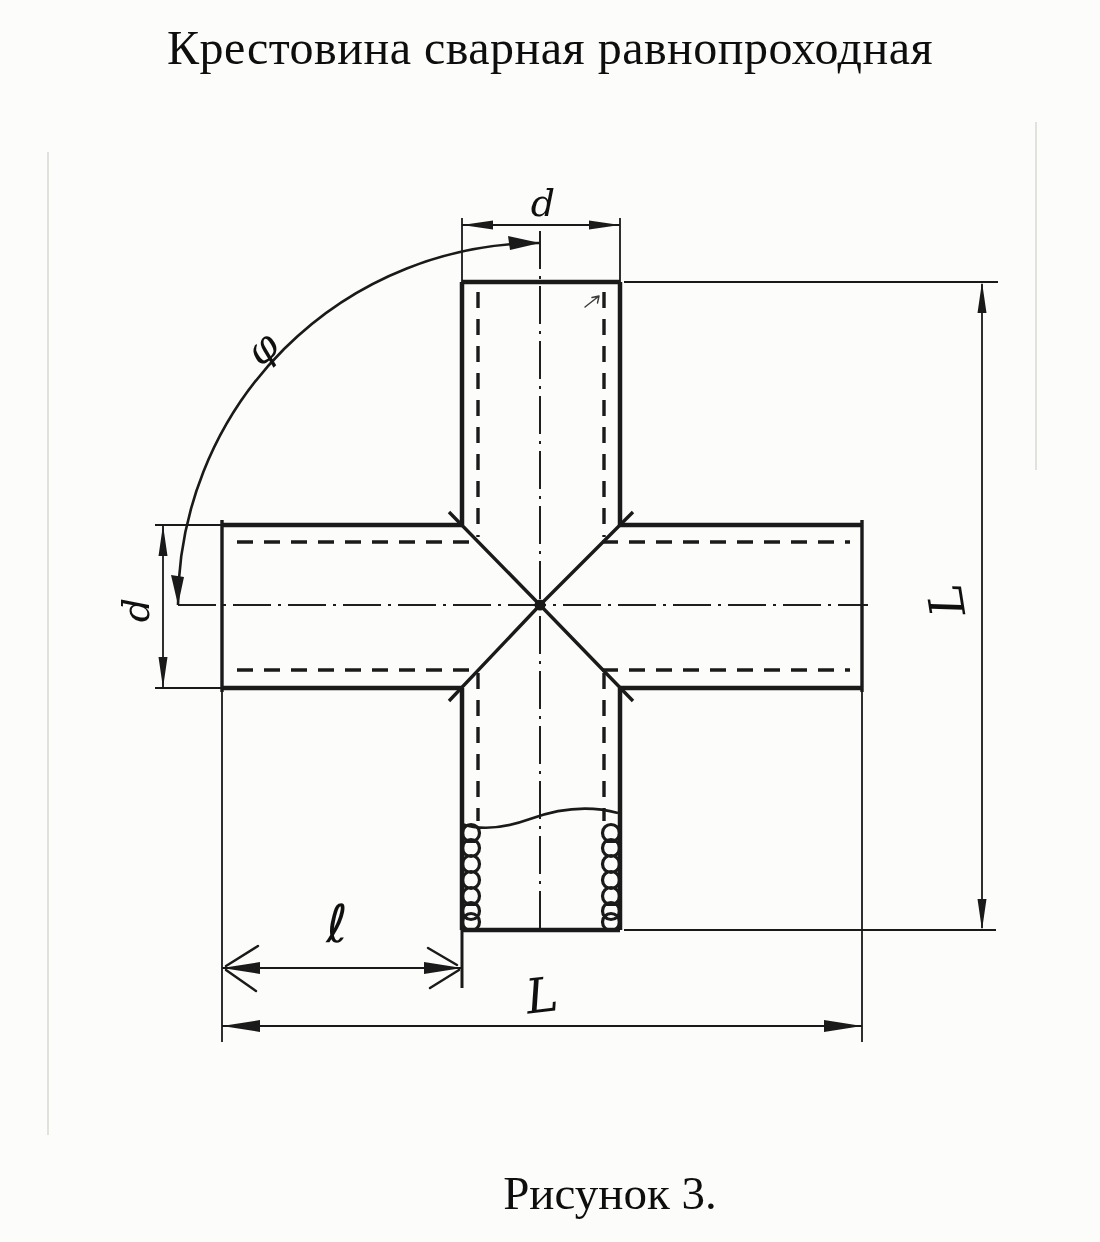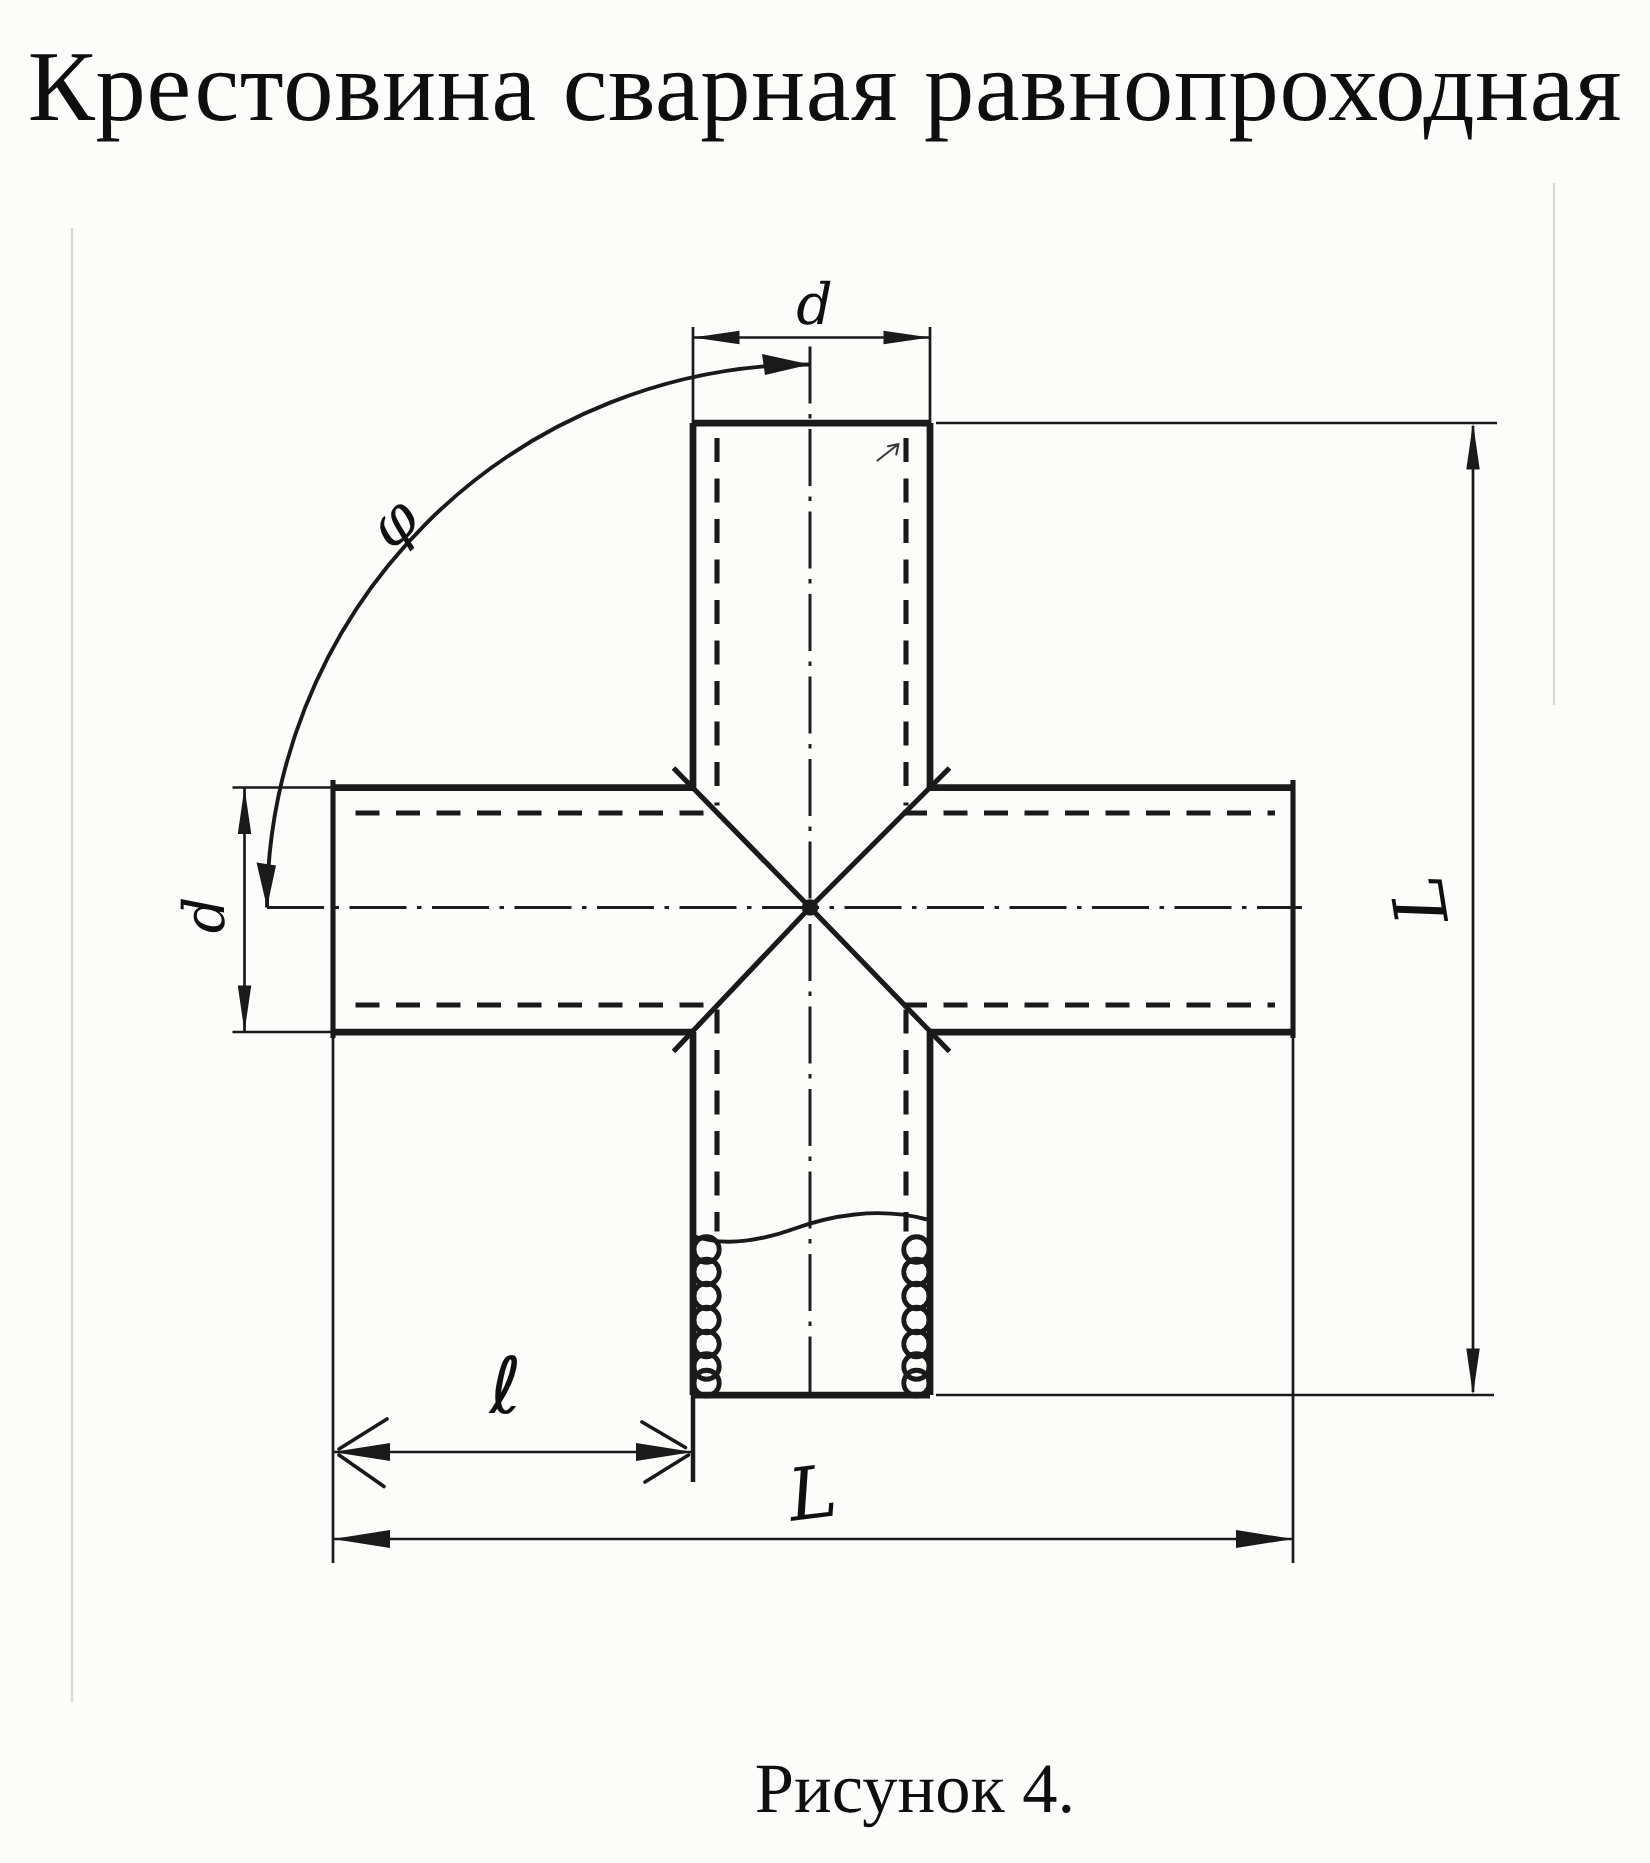--- a/index.html
+++ b/index.html
@@ -6,21 +6,21 @@
   .page{
     position:relative;
     width:1100px;height:1242px;
     background:#fcfcfa;
     overflow:hidden;
     font-family:"Liberation Serif", serif;
   }
   .title{
     position:absolute;top:20px;left:0;width:1100px;
     text-align:center;
-    font-size:67px;
+    font-size:48px;
     color:#0e0e0e;
     white-space:nowrap;
     letter-spacing:0.5px;
   }
   .caption{
     position:absolute;top:1166px;left:120px;width:980px;
     text-align:center;
     font-size:47px;
     color:#0e0e0e;
   }
@@ -122,15 +122,15 @@
 
     <text class="dim-label" transform="translate(262 348) rotate(-42)" dy="14" font-size="40" text-anchor="middle">φ</text>
 
     <text class="dim-label" transform="translate(948 600) rotate(-99)" dy="15" font-size="48" text-anchor="middle">L</text>
 
     <text class="dim-label" x="337" y="942" font-size="52" text-anchor="middle">ℓ</text>
 
     <text class="dim-label" transform="translate(542 998) rotate(-7)" dy="14" font-size="48" text-anchor="middle">L</text>
   </svg>
 
-  <div class="caption">Рисунок 4.</div>
+  <div class="caption">Рисунок 3.</div>
 
 </div>
 
 </body></html>

